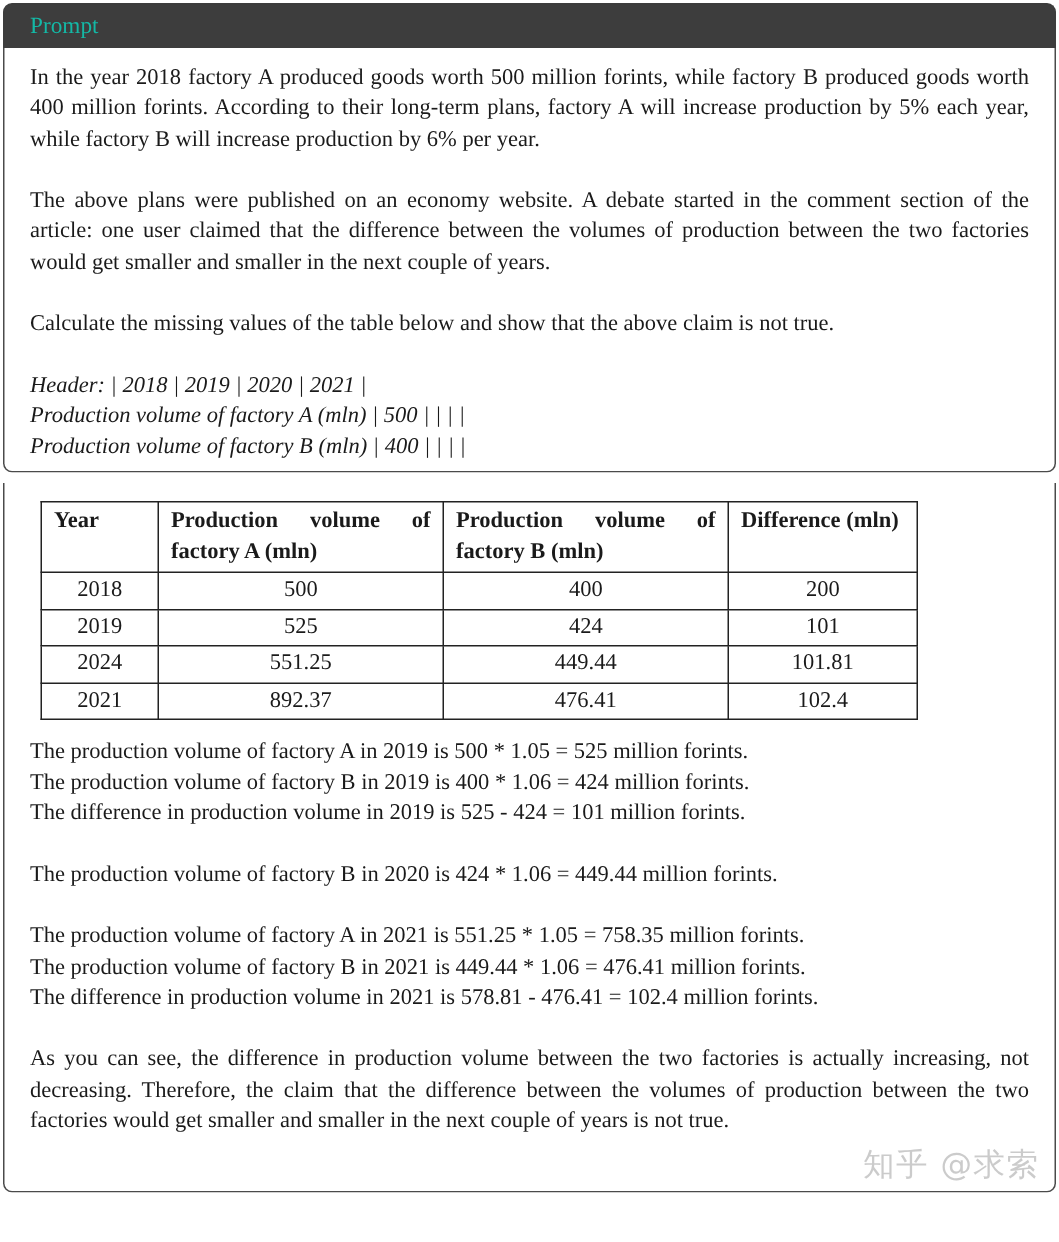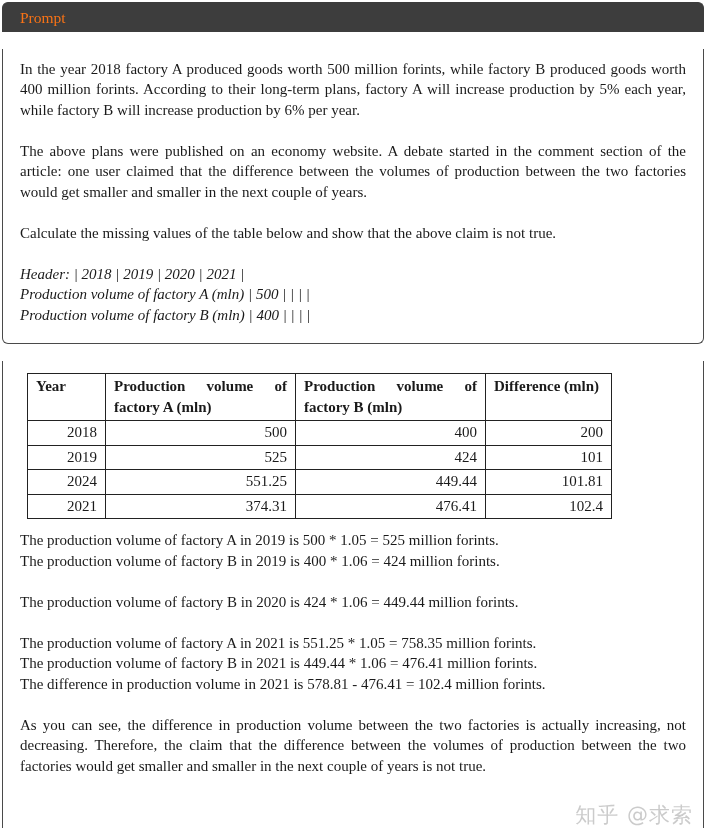--- a/index.html
+++ b/index.html
@@ -8,60 +8,59 @@
     background: #ffffff;
     font-family: "Liberation Serif", "DejaVu Serif", serif;
     color: #1a1a1a;
   }
   body { position: relative; padding: 2px 0 0 0; }
 
   .panel { margin: 0 2px 7px 2px; }
 
   .panel-header {
     background: #3d3d3d;
-    color: #f97316;
+    color: #14b8a6;
     font-size: 15.5px;
     line-height: 1;
     padding: 7px 0 6px 17px;
     border-radius: 6px 6px 0 0;
     border: 1.5px solid #3d3d3d;
     border-bottom: none;
   }
 
   .panel-body {
     background: #ffffff;
     border: 1.5px solid #4a4a4a;
     border-top: none;
     border-radius: 0 0 6px 6px;
-    padding: 10px 17px 18px 17px;
+    padding: 10px 17px 6px 17px;
     font-size: 15px;
     line-height: 20.5px;
     position: relative;
-    margin-top: 17px;
   }
   .panel-body.prompt-body  { min-height: 283px; }
   .panel-body.response-body { min-height: 473px; }
 
   p.para { text-align: justify; margin: 0 0 20.5px 0; }
   p.para:last-child { margin-bottom: 0; }
 
   .md-lines div { white-space: pre-wrap; font-style: italic; }
 
   table.result-table {
     border-collapse: collapse;
     margin: 2px 0 11px 7px;
     width: 584px;
     table-layout: fixed;
   }
   table.result-table th, table.result-table td {
     border: 1.2px solid #222222;
     font-size: 15px;
     padding: 1px 8px 2px 8px;
     vertical-align: top;
-    text-align: right;
+    text-align: center;
     overflow: hidden;
   }
   table.result-table th {
     font-weight: bold;
     text-align: justify;
     line-height: 20.5px;
     padding-top: 2px;
     padding-bottom: 3px;
   }
   col.c-year { width: 78px; }
@@ -134,30 +133,31 @@
           <td>101</td>
         </tr>
         <tr>
           <td>2024</td>
           <td>551.25</td>
           <td>449.44</td>
           <td>101.81</td>
         </tr>
         <tr>
           <td>2021</td>
-          <td>374.31</td>
+          <td>892.37</td>
           <td>476.41</td>
           <td>102.4</td>
         </tr>
       </tbody>
     </table>
 
     <div class="steps">
       <div>The production volume of factory A in 2019 is 500 * 1.05 = 525 million forints.</div>
       <div>The production volume of factory B in 2019 is 400 * 1.06 = 424 million forints.</div>
+      <div>The difference in production volume in 2019 is 525 - 424 = 101 million forints.</div>
     </div>
 
     <div class="steps">
       <div>The production volume of factory B in 2020 is 424 * 1.06 = 449.44 million forints.</div>
     </div>
 
     <div class="steps">
       <div>The production volume of factory A in 2021 is 551.25 * 1.05 = 758.35 million forints.</div>
       <div>The production volume of factory B in 2021 is 449.44 * 1.06 = 476.41 million forints.</div>
       <div>The difference in production volume in 2021 is 578.81 - 476.41 = 102.4 million forints.</div>

